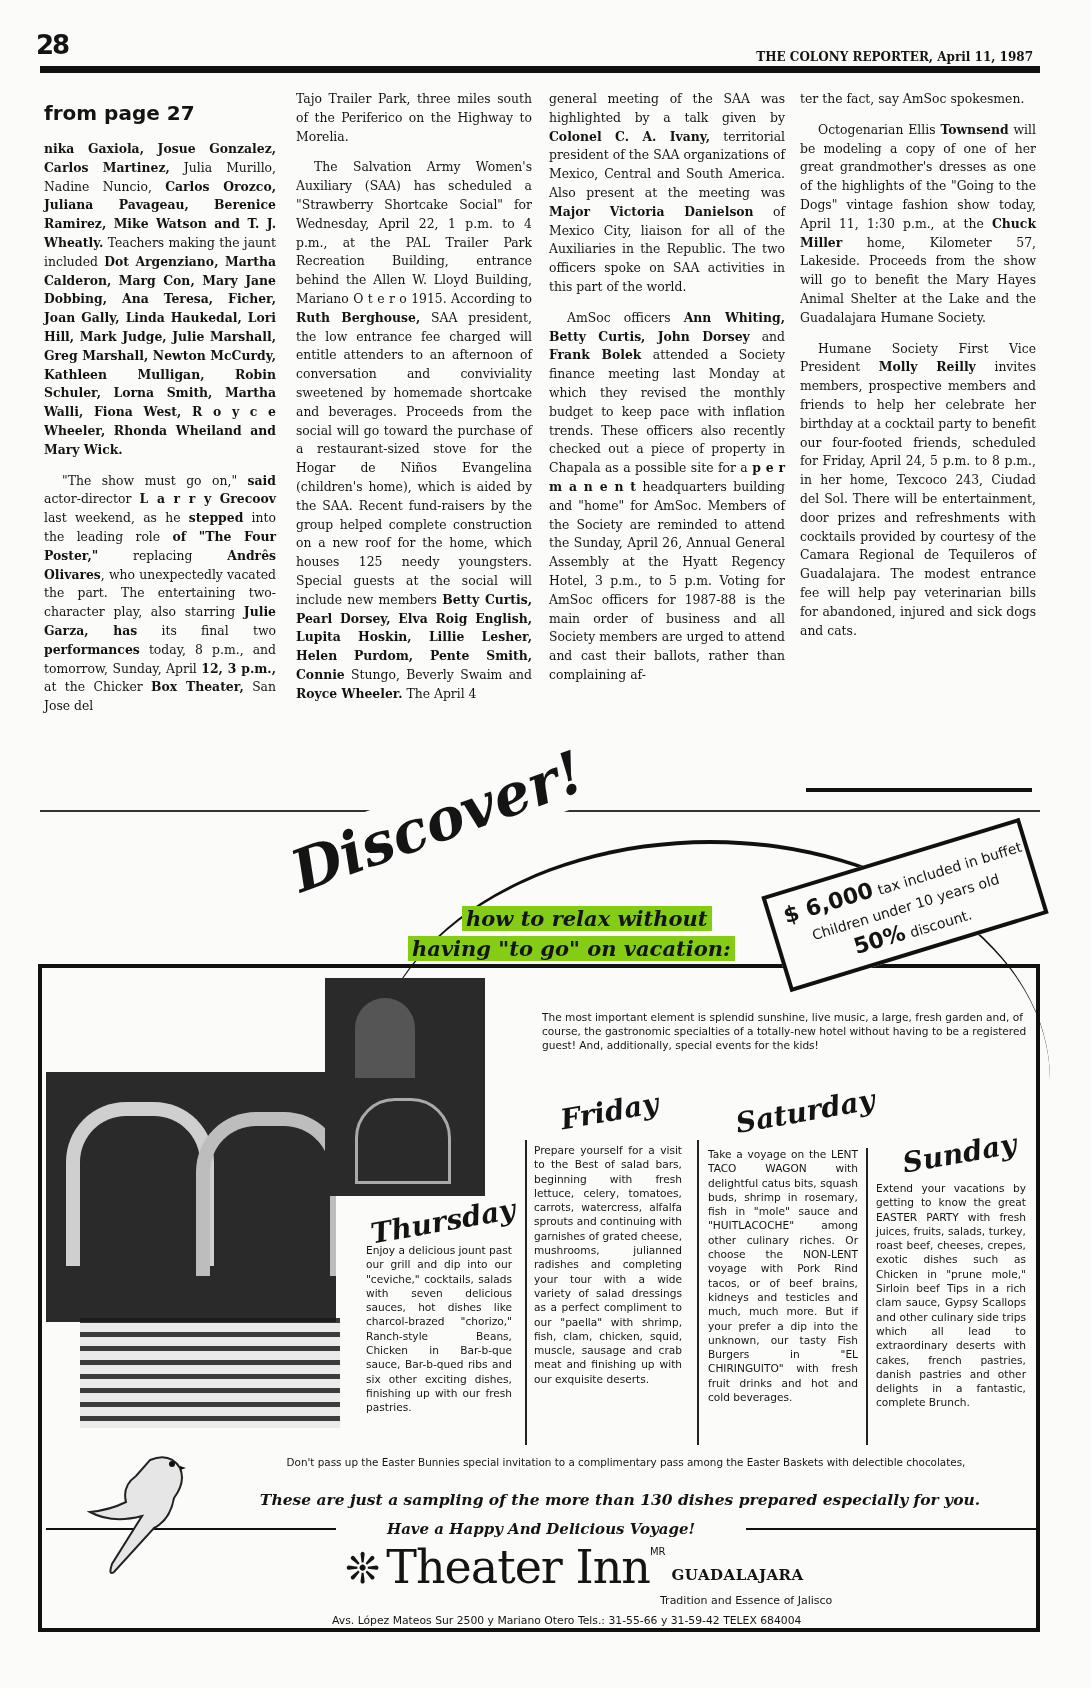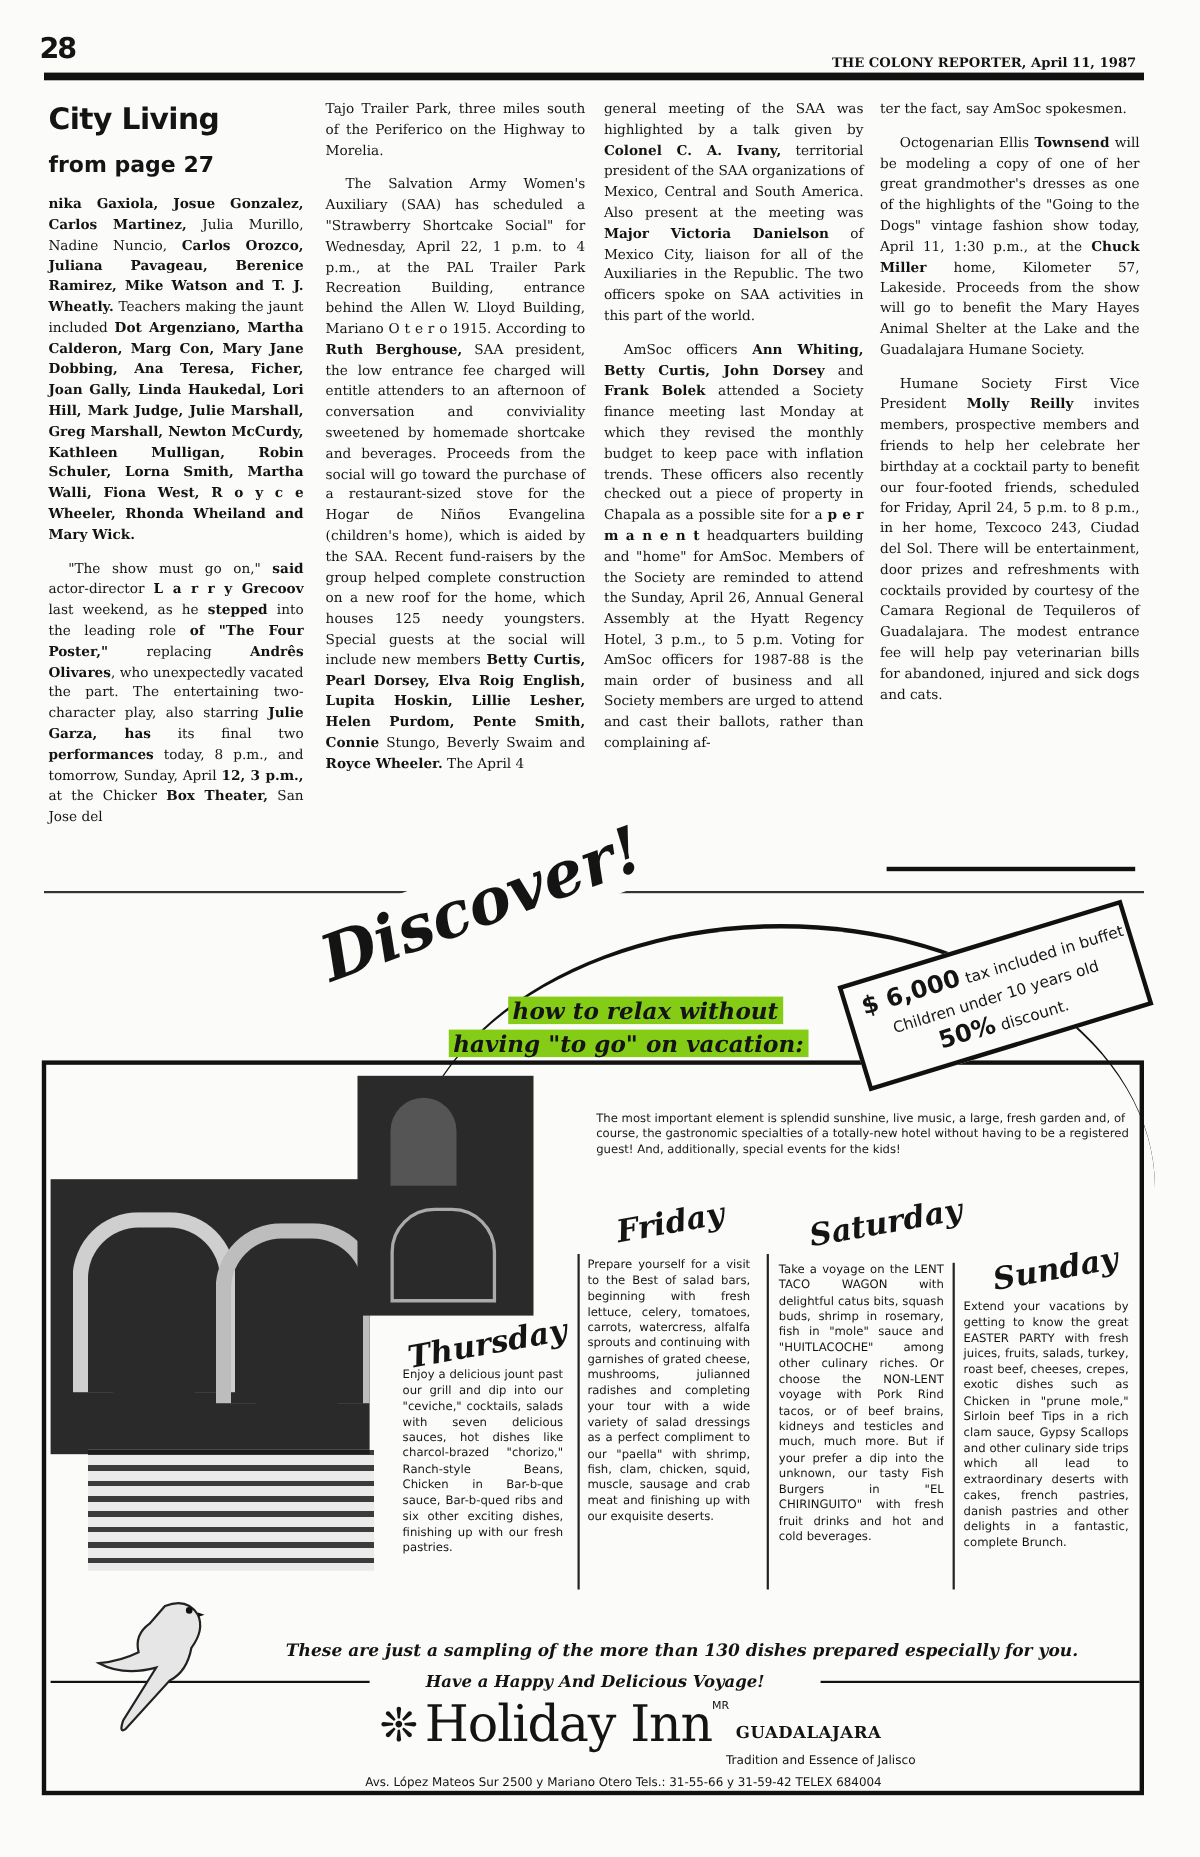--- a/index.html
+++ b/index.html
@@ -79,21 +79,20 @@
   .dove { position: absolute; left: 80px; top: 1440px; width: 120px; height: 140px; }
 </style>
 </head>
 <body>
 
 <div class="page-number">28</div>
 <div class="masthead">THE COLONY REPORTER, April 11, 1987</div>
 <div class="top-rule"></div>
 
 <div class="col col1">
-  <div class="head-title">City Living</div>
   <div class="head-sub">from page 27</div>
   <p><b>nika Gaxiola, Josue Gonzalez, Carlos Martinez,</b> Julia Murillo, Nadine Nuncio, <b>Carlos Orozco, Juliana Pavageau, Berenice Ramirez, Mike Watson and T. J. Wheatly.</b> Teachers making the jaunt included <b>Dot Argenziano, Martha Calderon, Marg Con, Mary Jane Dobbing, Ana Teresa, Ficher, Joan Gally, Linda Haukedal, Lori Hill, Mark Judge, Julie Marshall, Greg Marshall, Newton McCurdy, Kathleen Mulligan, Robin Schuler, Lorna Smith, Martha Walli, Fiona West, R o y c e Wheeler, Rhonda Wheiland and Mary Wick.</b></p>
   <p class="ind">"The show must go on," <b>said</b> actor-director <b>L a r r y Grecoov</b> last weekend, as he <b>stepped</b> into the leading role <b>of "The Four Poster,"</b> replacing <b>Andrês Olivares</b>, who unexpectedly vacated the part. The entertaining two-character play, also starring <b>Julie Garza, has</b> its final two <b>performances</b> today, 8 p.m., and tomorrow, Sunday, April <b>12, 3 p.m.,</b> at the Chicker <b>Box Theater,</b> San Jose del</p>
 </div>
 
 <div class="col col2">
   <p>Tajo Trailer Park, three miles south of the Periferico on the Highway to Morelia.</p>
   <p class="ind">The Salvation Army Women's Auxiliary (SAA) has scheduled a "Strawberry Shortcake Social" for Wednesday, April 22, 1 p.m. to 4 p.m., at the PAL Trailer Park Recreation Building, entrance behind the Allen W. Lloyd Building, Mariano O t e r o 1915. According to <b>Ruth Berghouse,</b> SAA president, the low entrance fee charged will entitle attenders to an afternoon of conversation and conviviality sweetened by homemade shortcake and beverages. Proceeds from the social will go toward the purchase of a restaurant-sized stove for the Hogar de Niños Evangelina (children's home), which is aided by the SAA. Recent fund-raisers by the group helped complete construction on a new roof for the home, which houses 125 needy youngsters. Special guests at the social will include new members <b>Betty Curtis, Pearl Dorsey, Elva Roig English, Lupita Hoskin, Lillie Lesher, Helen Purdom, Pente Smith, Connie</b> Stungo, Beverly Swaim and <b>Royce Wheeler.</b> The April 4</p>
 </div>
 
@@ -145,36 +144,37 @@
 
 <div class="vrule" style="left:697px; top:1140px; height:305px;"></div>
 <div class="day-title day-saturday-title">Saturday</div>
 <div class="day-body day-saturday-body">Take a voyage on the LENT TACO WAGON with delightful catus bits, squash buds, shrimp in rosemary, fish in "mole" sauce and "HUITLACOCHE" among other culinary riches. Or choose the NON-LENT voyage with Pork Rind tacos, or of beef brains, kidneys and testicles and much, much more. But if your prefer a dip into the unknown, our tasty Fish Burgers in "EL CHIRINGUITO" with fresh fruit drinks and hot and cold beverages.</div>
 
 <div class="vrule" style="left:866px; top:1148px; height:297px;"></div>
 <div class="day-title day-sunday-title">Sunday</div>
 <div class="day-body day-sunday-body">Extend your vacations by getting to know the great EASTER PARTY with fresh juices, fruits, salads, turkey, roast beef, cheeses, crepes, exotic dishes such as Chicken in "prune mole," Sirloin beef Tips in a rich clam sauce, Gypsy Scallops and other culinary side trips which all lead to extraordinary deserts with cakes, french pastries, danish pastries and other delights in a fantastic, complete Brunch.</div>
 
 <div class="easter">
+  <div>Don't pass up the Easter Bunnies special invitation to a complimentary pass among the Easter Baskets with delectible chocolates,</div>
 </div>
 
 <div class="sampling">These are just a sampling of the more than 130 dishes prepared especially for you.</div>
 
 <div class="voyage-row">
   <div class="line"></div>
   <div class="voyage-text">Have a Happy And Delicious Voyage!</div>
   <div class="line"></div>
 </div>
 
 <svg class="dove" viewBox="0 0 120 140">
   <path d="M70 20 q20 -8 30 8 q6 14 -6 30 q-4 22 -20 30 l-40 44 q-6 4 -2 -8 l30 -48 q-30 8 -52 -4 q20 -2 36 -10 q-4 -16 10 -26 z" fill="#e6e6e6" stroke="#222" stroke-width="2"></path>
   <circle cx="92" cy="24" r="3" fill="#111"></circle>
   <path d="M100 26 l6 2 l-6 2 z" fill="#111"></path>
 </svg>
 
 <div class="logo-row">
   <span class="logo-star">❊</span>
-  <span class="logo-name">Holiday Inn</span>
+  <span class="logo-name">Theater Inn</span>
   <span class="logo-mr">MR</span>
   <span class="logo-city">GUADALAJARA</span>
 </div>
 <div class="logo-tagline">Tradition and Essence of Jalisco</div>
 <div class="address">Avs. López Mateos Sur 2500 y Mariano Otero Tels.: 31-55-66 y 31-59-42 TELEX 684004</div>
 
 </body></html>

